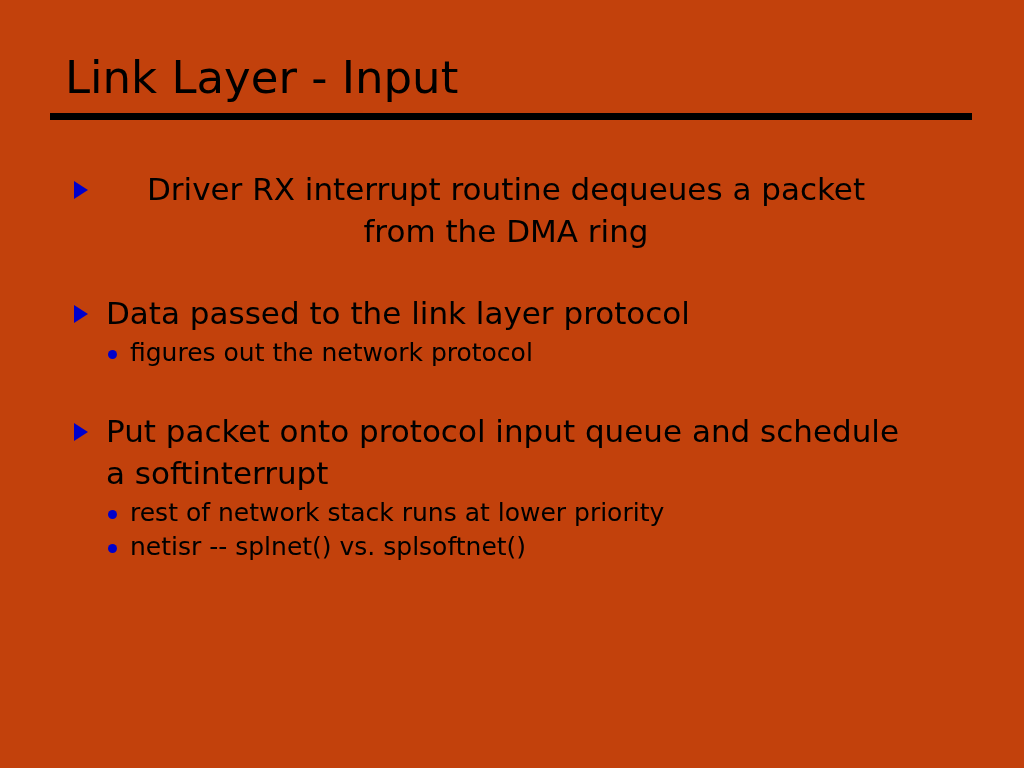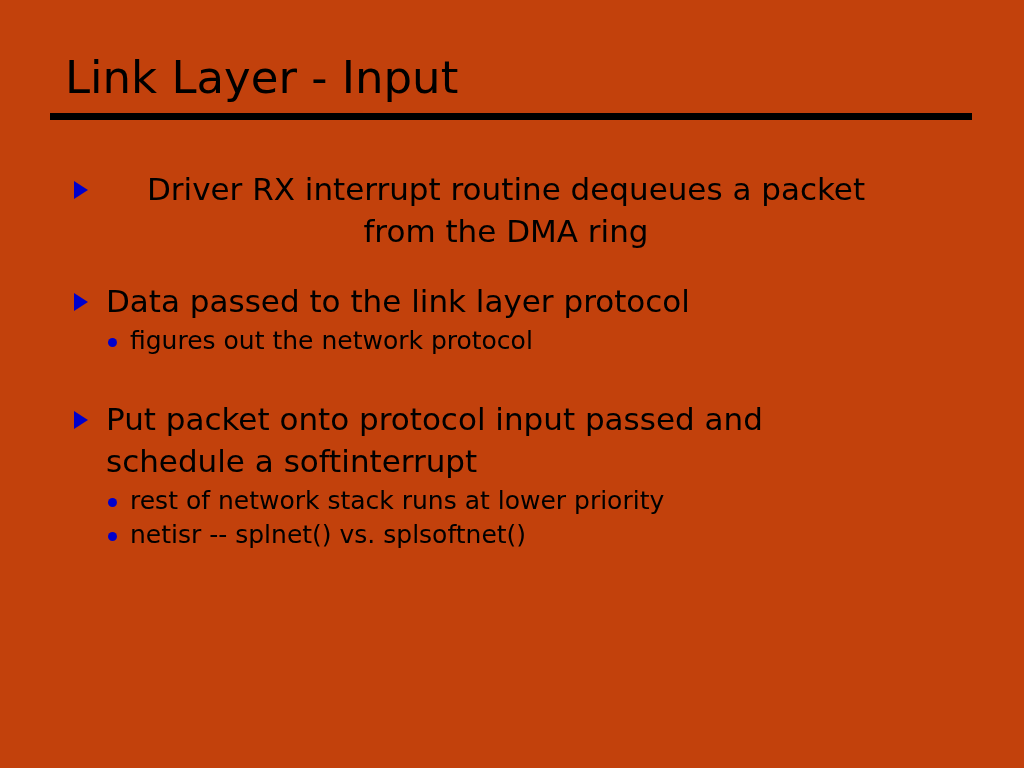--- a/index.html
+++ b/index.html
@@ -49,21 +49,21 @@
     position: absolute;
     left: 72px;
     top: 152px;
     width: 900px;
   }
 
   .l1-group {
     position: relative;
   }
   .l1-group.g1 { margin-top: 16px; text-align: center; }
-  .l1-group.g2 { margin-top: 28px; }
+  .l1-group.g2 { margin-top: 40px; }
   .l1-group.g3 { margin-top: 40px; }
 
   .l1-item {
     position: relative;
     padding-left: 34px;
     font-size: 31px;
     line-height: 42px;
     color: #000000;
     font-weight: 400;
   }
@@ -133,21 +133,21 @@
         <div class="l2-item">
           <span class="l2-marker"></span>
           <span class="l2-text">figures out the network protocol</span>
         </div>
       </div>
     </div>
 
     <div class="l1-group g3">
       <div class="l1-item">
         <span class="l1-marker"></span>
-        <span class="l1-text">Put packet onto protocol input passed and schedule a softinterrupt</span>
+        <span class="l1-text">Put packet onto protocol input queue and schedule a softinterrupt</span>
       </div>
       <div class="l2-list">
         <div class="l2-item">
           <span class="l2-marker"></span>
           <span class="l2-text">rest of network stack runs at lower priority</span>
         </div>
         <div class="l2-item">
           <span class="l2-marker"></span>
           <span class="l2-text">netisr -- splnet() vs. splsoftnet()</span>
         </div>

